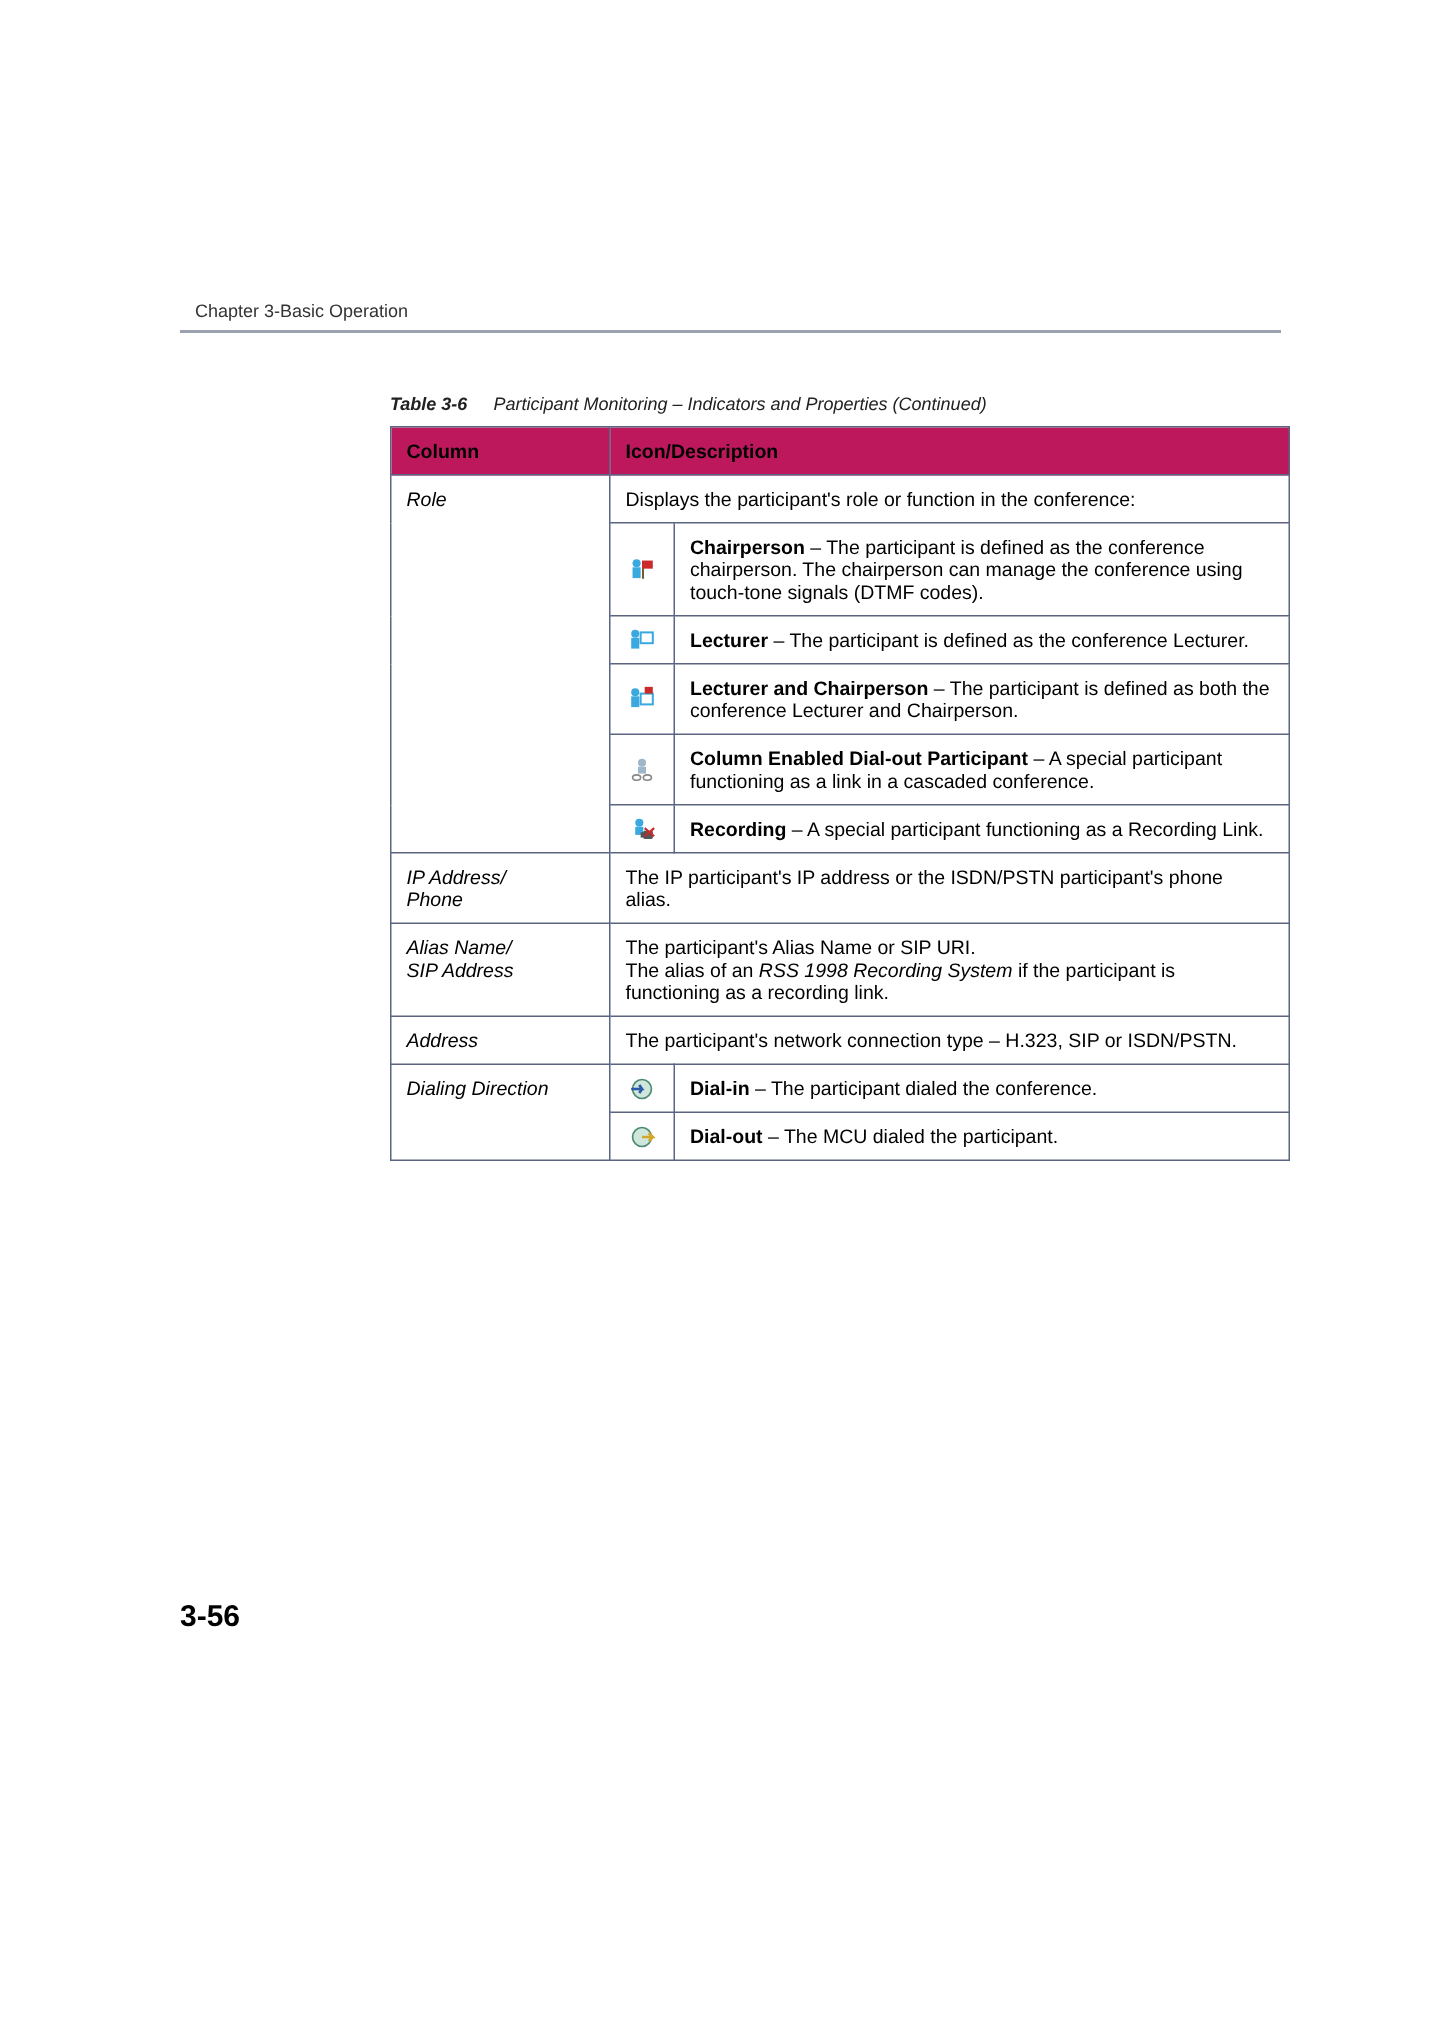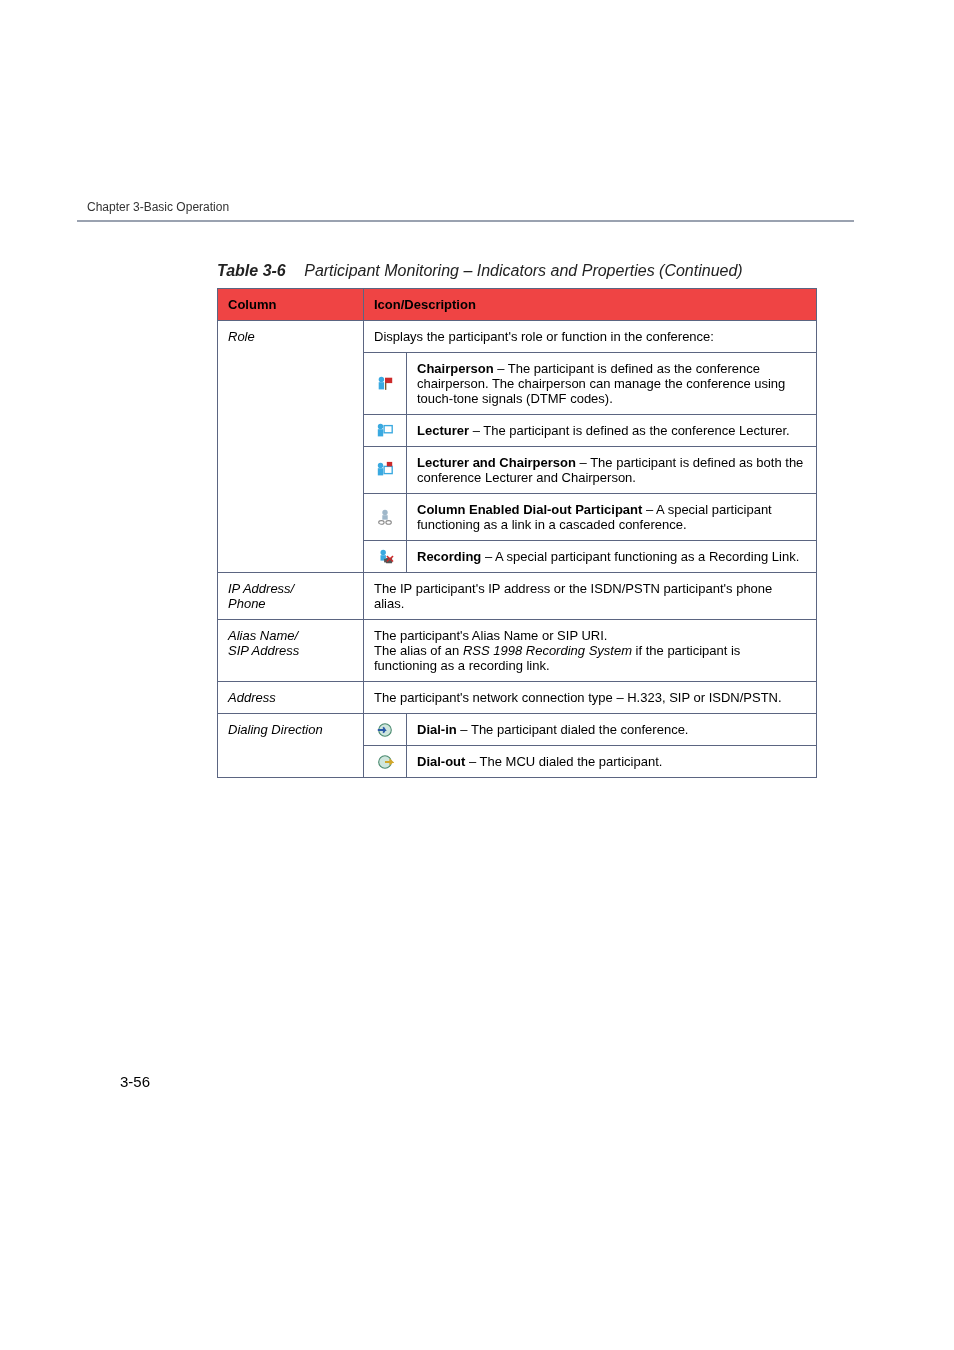--- a/index.html
+++ b/index.html
@@ -8,67 +8,67 @@
     background: #fff;
     font-family: Arial, Helvetica, sans-serif;
     color: #000;
     width: 954px;
   }
   .page {
     width: 954px;
     height: 1260px;
     position: relative;
     box-sizing: border-box;
-    padding: 200px 100px 0 77px;
+    padding: 200px 100px 0 120px;
   }
   .header-line {
     font-size: 12px;
     color: #333;
     margin-bottom: 6px;
     margin-left: 10px;
   }
   .hr {
     border: none;
     border-top: 2px solid #9aa2b0;
     margin: 0 0 40px 0;
   }
   .caption {
-    font-size: 16px;
+    font-size: 12px;
     margin-bottom: 8px;
     margin-left: 140px;
   }
   .caption .bold-it { font-weight: bold; font-style: italic; color:#222 }
   .caption .rest { font-style: italic; color:#222; margin-left: 14px; }
   table.props {
     border-collapse: collapse;
     width: 600px;
     margin-left: 140px;
     font-size: 13px;
     color: #000;
   }
   table.props th, table.props td {
     border: 1.5px solid #5b6581;
     padding: 8px 10px;
     vertical-align: top;
   }
   table.props th {
-    background: #ef4444;
+    background: #be185d;
     font-weight: bold;
     text-align: left;
   }
   .col-left { width: 125px; }
   .col-icon { width: 34px; text-align: center; vertical-align: middle !important; padding: 6px 4px !important; }
   .italic { font-style: italic; }
   .b { font-weight: bold; text-align: right; }
   .page-num {
     position: absolute;
     left: 120px;
     bottom: 170px;
-    font-weight: normal;
-    font-size: 15px;
+    font-weight: bold;
+    font-size: 20px;
   }
   svg.icon { width: 18px; height: 18px; display: block; margin: 0 auto; }
 </style>
 </head>
 <body>
 
 <div class="page">
   <div class="header-line">Chapter 3-Basic Operation</div>
   <hr class="hr">
 

